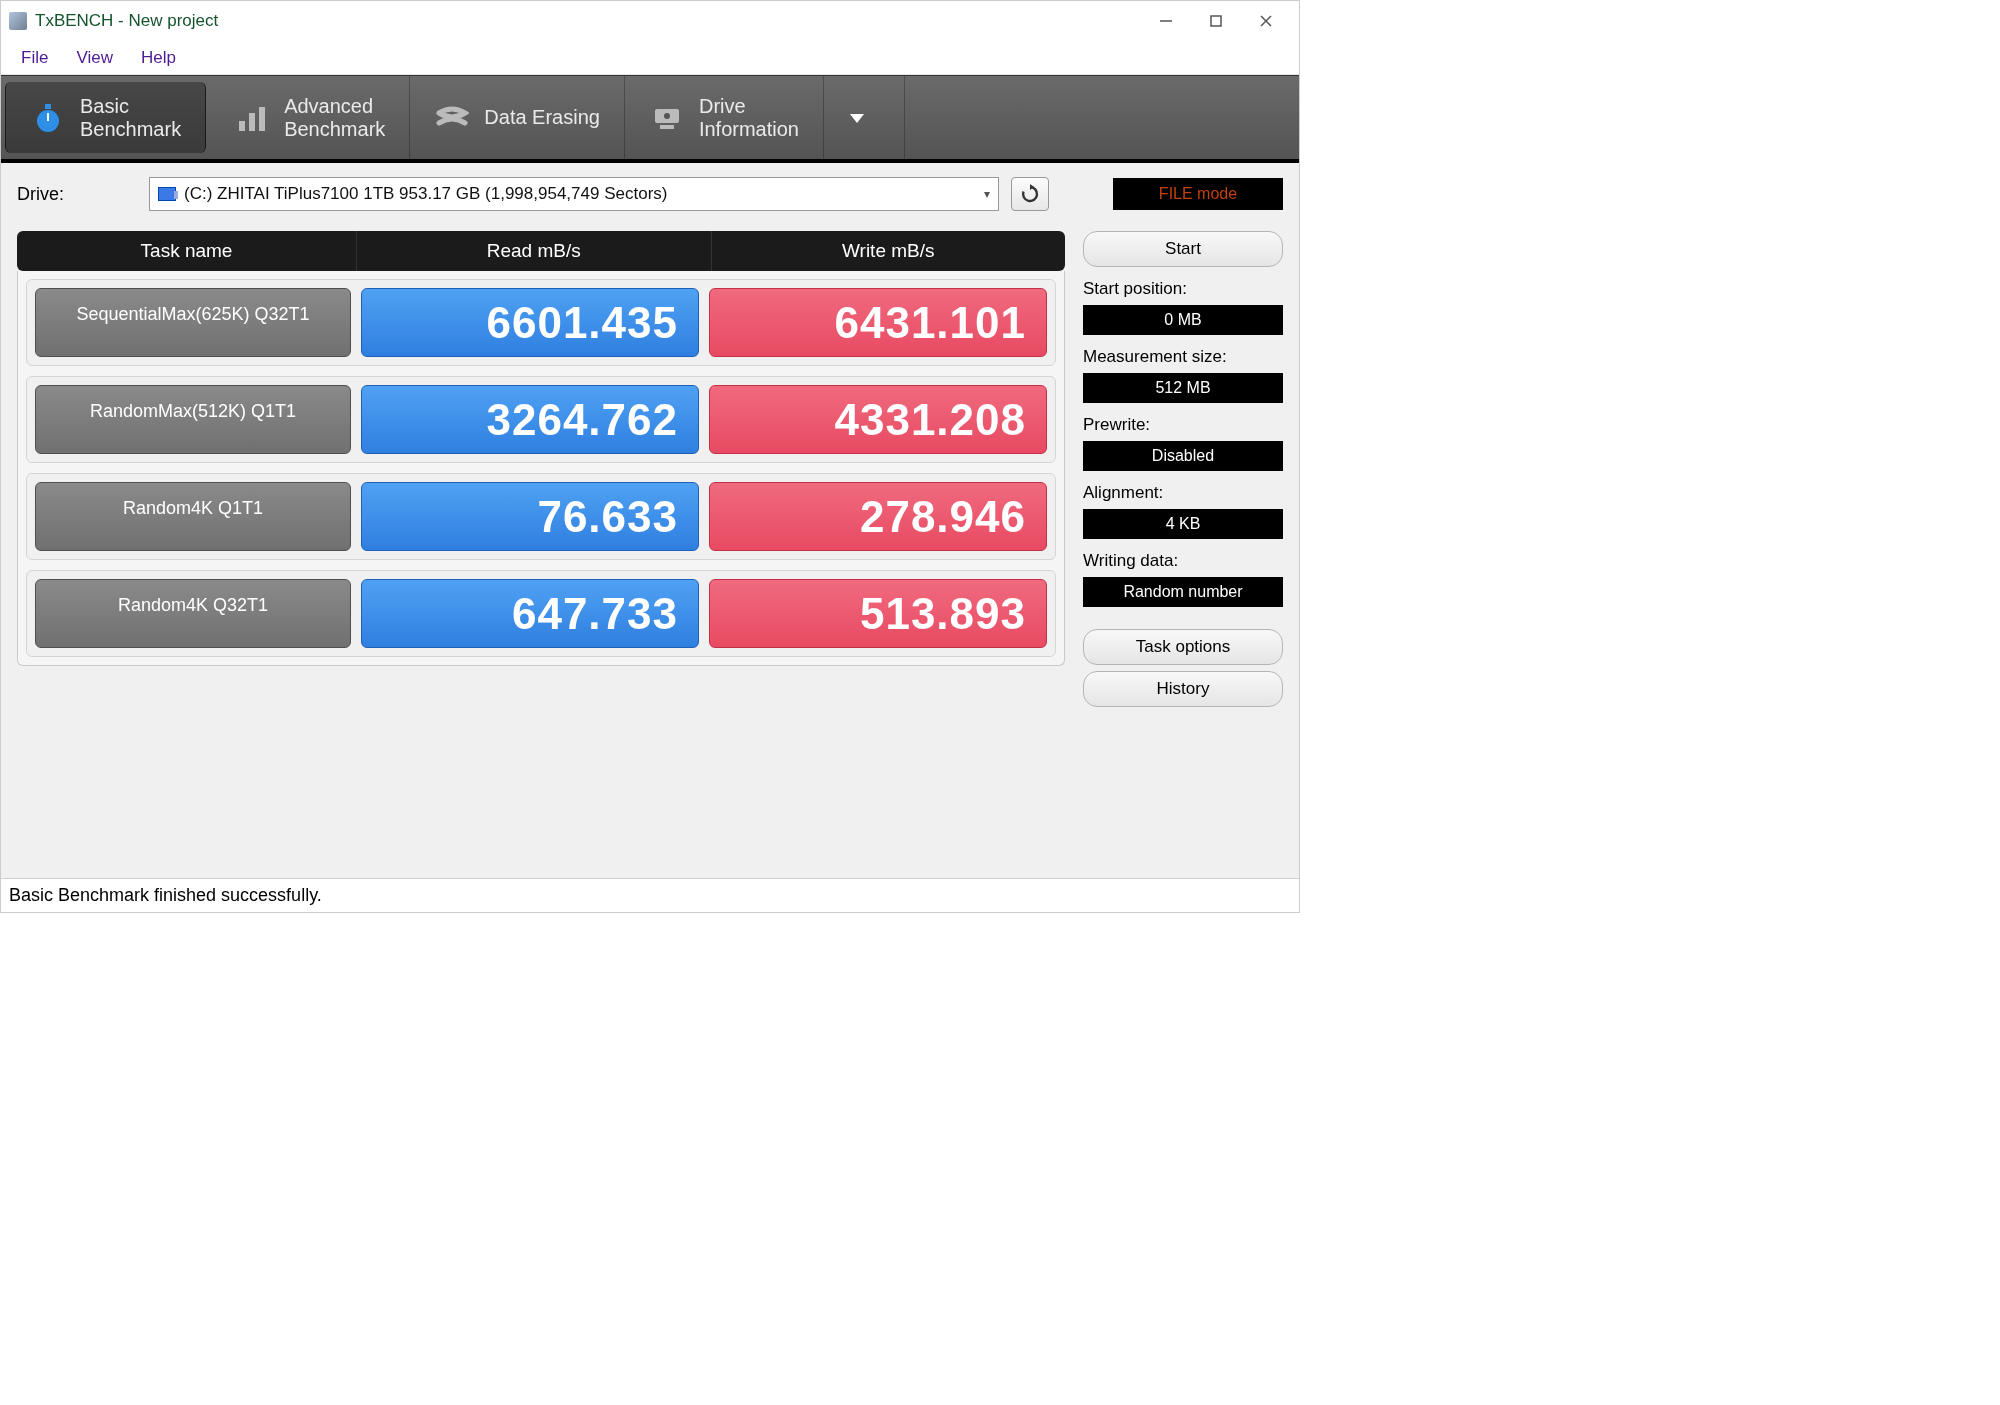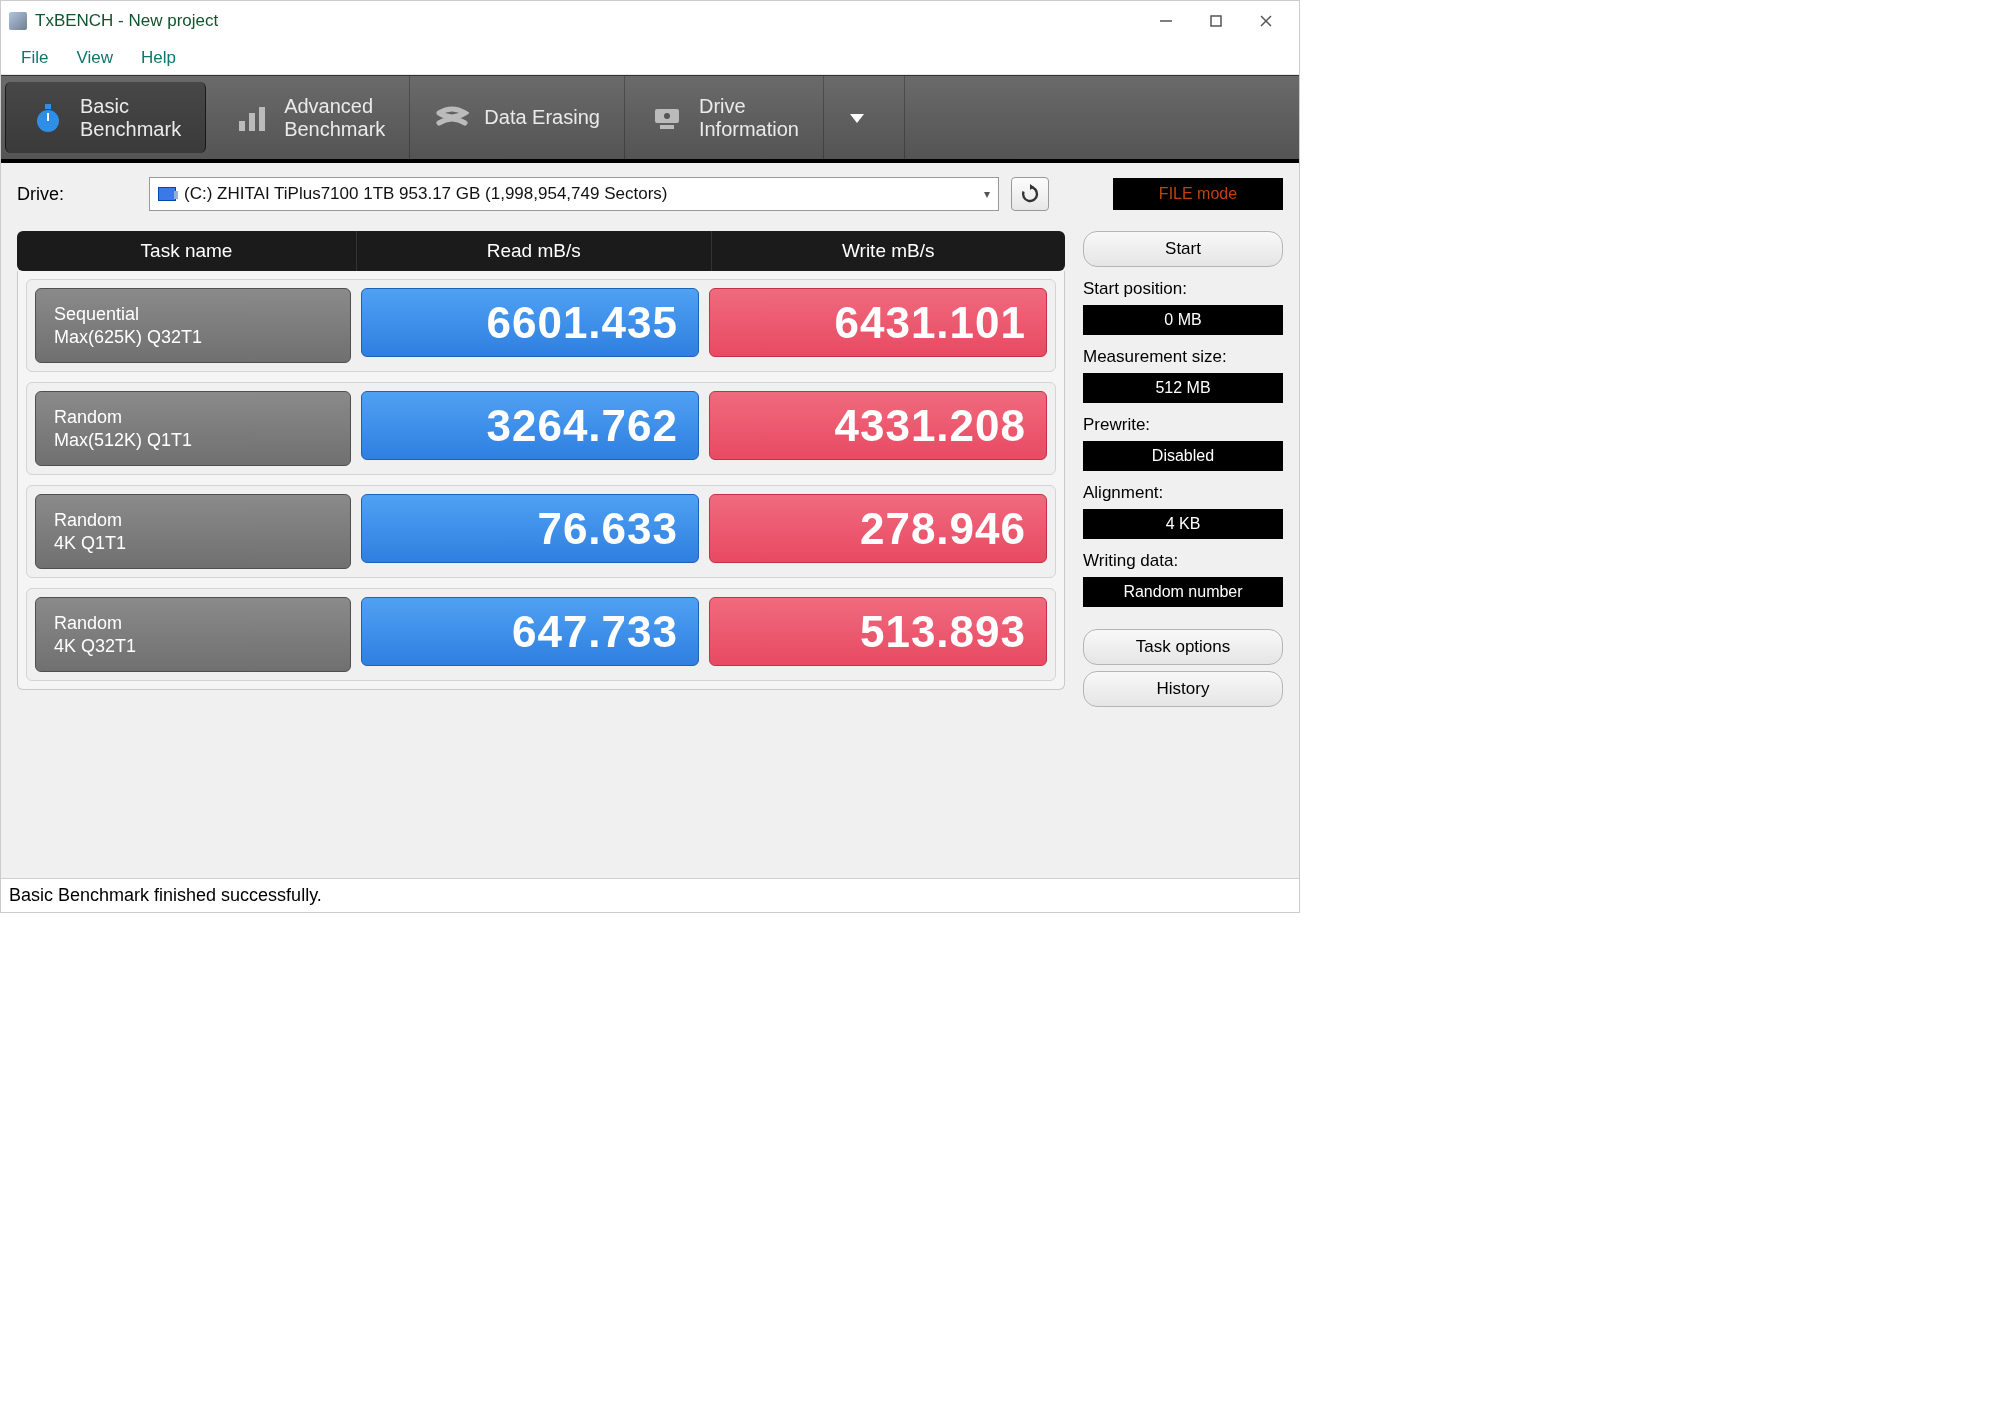--- a/index.html
+++ b/index.html
@@ -32,21 +32,21 @@
   .winbtn { width:50px; height:40px; display:flex; align-items:center; justify-content:center; color:#555; }
   .winbtn svg { width:14px; height:14px; }
   
   .menubar {
     height: 34px;
     display:flex;
     align-items:center;
     padding: 0 6px;
     border-bottom: 1px solid #e6e6e6;
     font-size: 17px;
-    color:#0f766e;
+    color:#4c1d95;
   }
   .menubar .menuitem { padding: 4px 14px; }
   
   .tabstrip {
     height: 88px;
     background: linear-gradient(#6a6a6a,#545454);
     display:flex;
     align-items:stretch;
     border-top: 1px solid #333;
     border-bottom: 4px solid #000;
@@ -153,21 +153,21 @@
   }
   .cell-task{
     width: 316px;
     background: linear-gradient(#8a8a8a,#707070);
     border:1px solid #4f4f4f;
     border-radius:6px;
     padding:14px 18px;
     color:#fff;
     font-size:18px;
     line-height:1.25;
-    display:flex; flex-direction:column; justify-content:center;
+    display:flex; flex-direction:row; justify-content:center;
   }
   .cell-num{
     flex:1;
     border-radius:6px;
     display:flex; align-items:center; justify-content:flex-end;
     padding: 0 20px;
     font-size:44px;
     font-weight:700;
     color:#fff;
     letter-spacing:1px;

